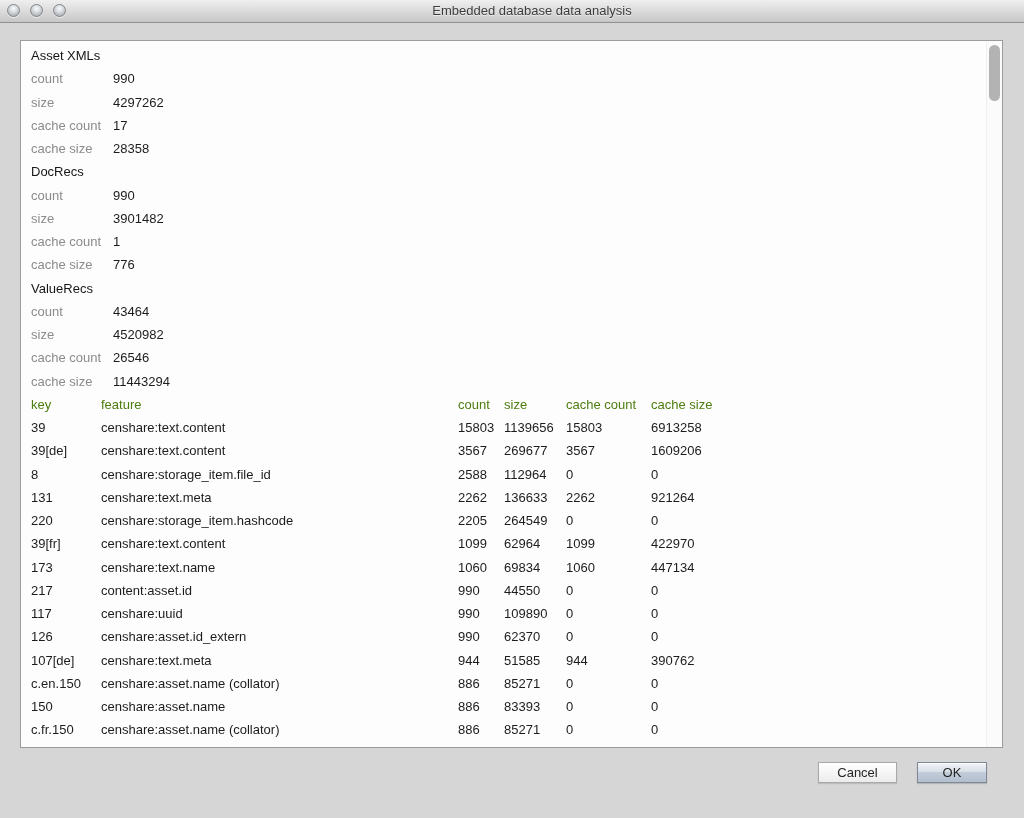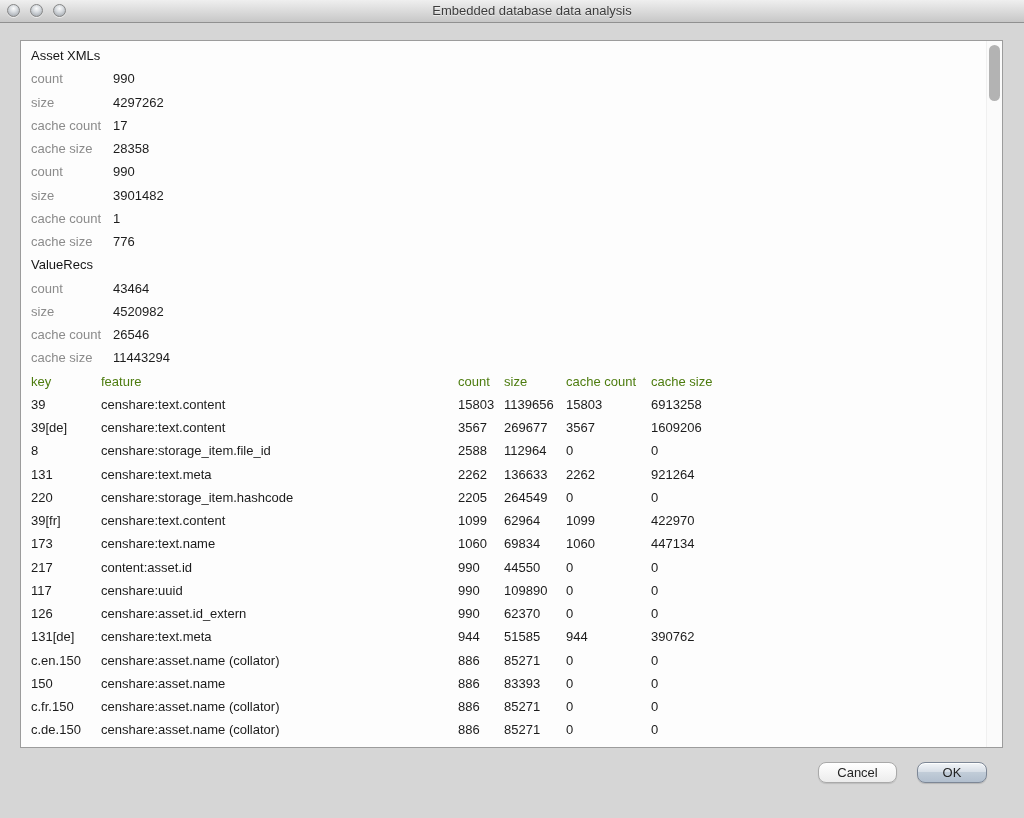--- a/index.html
+++ b/index.html
@@ -51,21 +51,21 @@
     border-left:1px solid #f0f0f0;
   }
   .scrollbar-thumb{
     position:absolute;top:4px;left:2px;width:11px;height:56px;
     border-radius:6px;background:#b3b3b3;
   }
   
   .btn{
     position:absolute;top:762px;height:21px;box-sizing:border-box;
     font-family:inherit;font-size:13px;color:#242424;line-height:18px;
-    border-radius:8px;padding:0;cursor:default;
+    border-radius:0;padding:0;cursor:default;
   }
   .btn-cancel{
     left:818px;width:79px;
     background:linear-gradient(#ffffff,#ececec);
     border:1px solid #a9a9a9;
     box-shadow:0 1px 1px rgba(0,0,0,.12);
   }
   .btn-ok{
     left:917px;width:70px;
     background:linear-gradient(#f2f5f8 0%,#d8dfe7 45%,#c1ccd8 50%,#b2bfce 100%);
@@ -97,20 +97,21 @@
         <div class="stat-value">4297262</div>
       </div>
       <div class="line stat-row">
         <div class="stat-label">cache count</div>
         <div class="stat-value">17</div>
       </div>
       <div class="line stat-row">
         <div class="stat-label">cache size</div>
         <div class="stat-value">28358</div>
       </div>
+      <div class="line section-title">DocRecs</div>
       <div class="line stat-row">
         <div class="stat-label">count</div>
         <div class="stat-value">990</div>
       </div>
       <div class="line stat-row">
         <div class="stat-label">size</div>
         <div class="stat-value">3901482</div>
       </div>
       <div class="line stat-row">
         <div class="stat-label">cache count</div>
@@ -219,21 +220,21 @@
       </div>
       <div class="line trow">
         <div class="cell">126</div>
         <div class="cell">censhare:asset.id_extern</div>
         <div class="cell">990</div>
         <div class="cell">62370</div>
         <div class="cell">0</div>
         <div class="cell">0</div>
       </div>
       <div class="line trow">
-        <div class="cell">131[de]</div>
+        <div class="cell">107[de]</div>
         <div class="cell">censhare:text.meta</div>
         <div class="cell">944</div>
         <div class="cell">51585</div>
         <div class="cell">944</div>
         <div class="cell">390762</div>
       </div>
       <div class="line trow">
         <div class="cell">c.en.150</div>
         <div class="cell">censhare:asset.name (collator)</div>
         <div class="cell">886</div>

